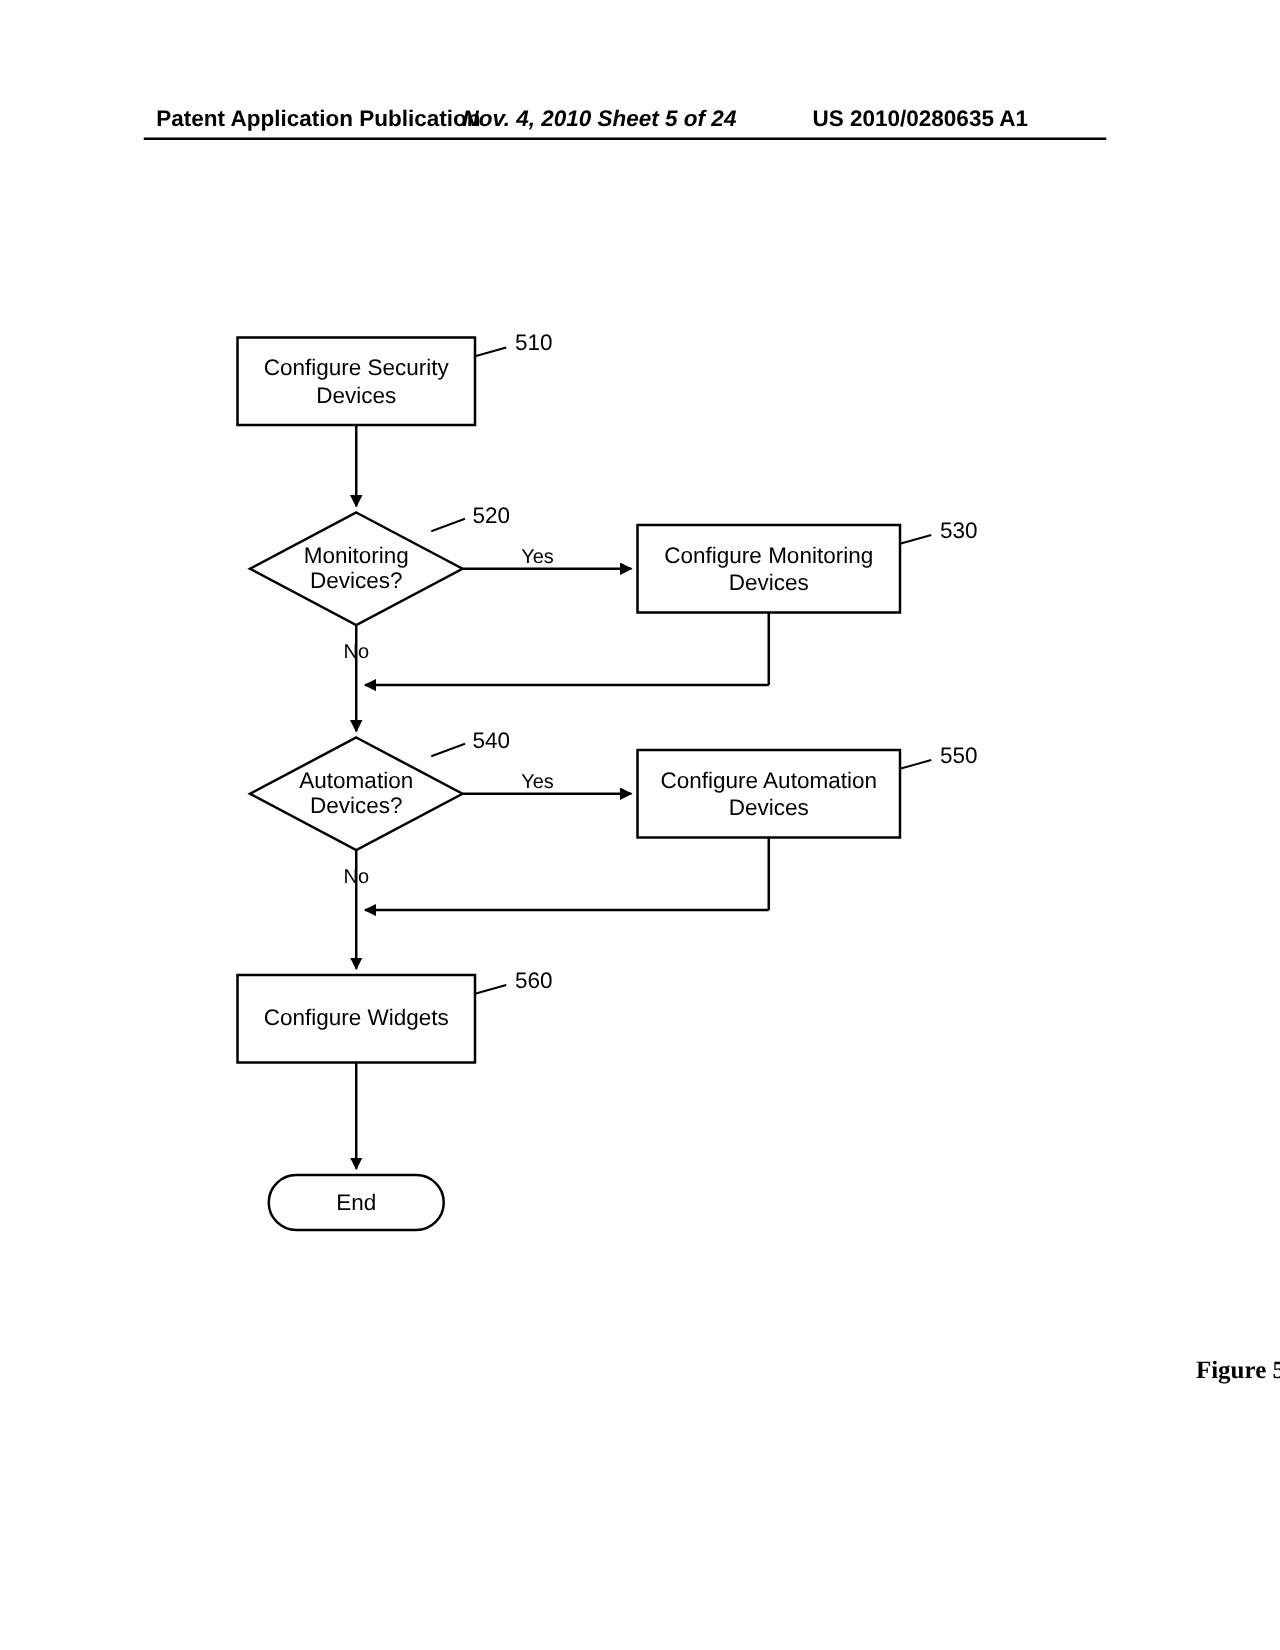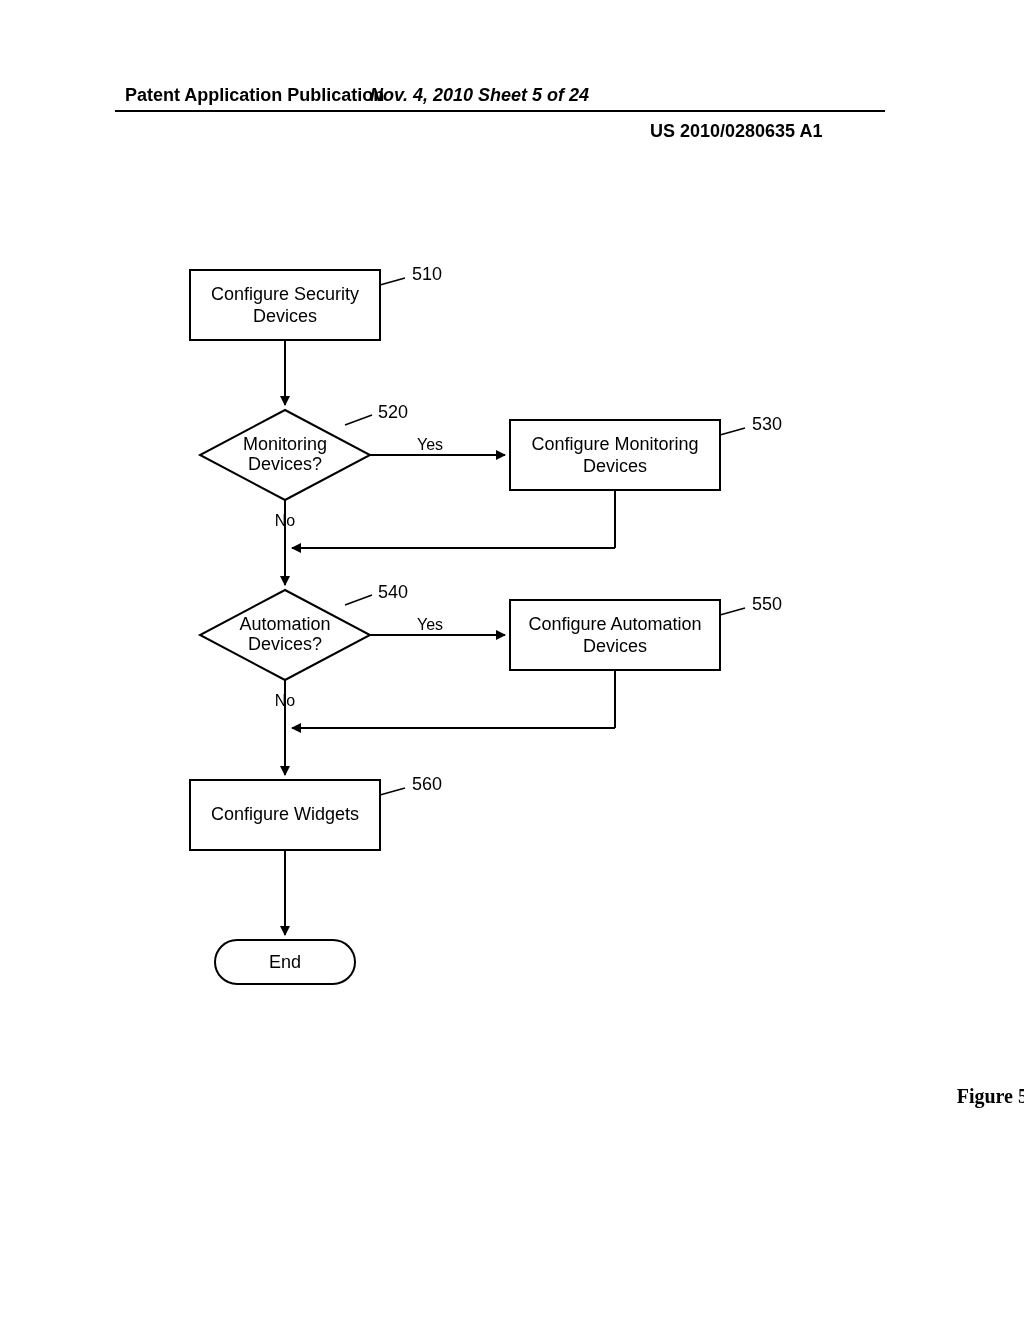--- a/index.html
+++ b/index.html
@@ -28,21 +28,20 @@
     left: 125px;
   }
   .header .center {
     position: absolute;
     left: 370px;
     font-style: italic;
   }
   .header .right {
     position: absolute;
     left: 650px;
-    margin-top: 36px;
   }
   .header-line {
     position: absolute;
     top: 110px;
     left: 115px;
     width: 770px;
     height: 2px;
     background: #000;
   }
   .figure-caption {

